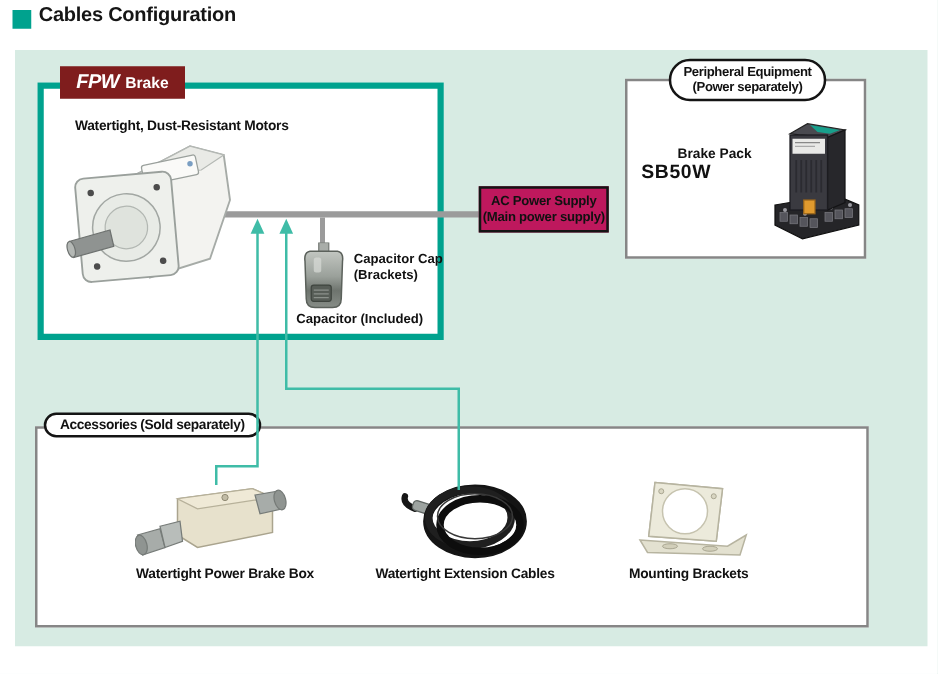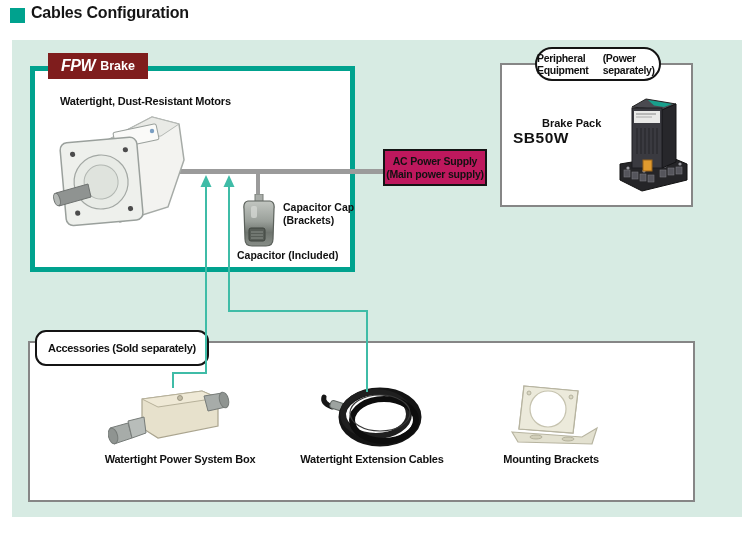--- a/index.html
+++ b/index.html
@@ -33,31 +33,31 @@
 
   
   .ac-box{left:383px;top:149px;width:104px;height:37px;background:#be185d;border:2px solid #141414;
           box-sizing:border-box;display:flex;flex-direction:column;align-items:center;justify-content:center;
           font-size:10.5px;font-weight:bold;line-height:13px;text-align:center;z-index:3;letter-spacing:-0.2px;}
 
   
   .peripheral-box{left:500px;top:63px;width:193px;height:144px;background:#ffffff;
                   border:2px solid #868686;box-sizing:border-box;z-index:1;}
   .peripheral-capsule{left:535px;top:47px;width:126px;height:34px;background:#ffffff;border:2px solid #141414;
-                  border-radius:17px;box-sizing:border-box;display:flex;flex-direction:row;align-items:center;
+                  border-radius:17px;box-sizing:border-box;display:flex;flex-direction:column;align-items:center;
                   justify-content:center;font-size:10.5px;font-weight:bold;line-height:12.5px;z-index:4;letter-spacing:-0.3px;}
   .brake-name{left:513px;top:117px;font-size:11px;font-weight:bold;z-index:2;margin-left:29px;}
   .brake-model{left:513px;top:129px;font-size:15.5px;font-weight:bold;letter-spacing:0.5px;z-index:2;}
   .brake-img{left:610px;top:90px;z-index:2;}
 
   
   .acc-box{left:28px;top:341px;width:667px;height:161px;background:#ffffff;
            border:2px solid #868686;box-sizing:border-box;z-index:1;}
   .acc-capsule{left:35px;top:330px;height:20px;background:#ffffff;border:2px solid #141414;border-radius:11px;
-           box-sizing:border-box;display:flex;align-items:center;padding:16px 11px;
+           box-sizing:border-box;display:flex;align-items:center;padding:0 11px;
            font-size:11px;font-weight:bold;z-index:4;letter-spacing:-0.3px;}
   .acc-label{top:453px;width:210px;text-align:center;font-size:11px;font-weight:bold;letter-spacing:-0.2px;z-index:2;}
   .acc-label.l1{left:75px;} .acc-label.l2{left:267px;} .acc-label.l3{left:446px;}
   .relay-img{left:108px;top:386px;z-index:2;}
   .cable-img{left:318px;top:383px;z-index:2;}
   .bracket-img{left:502px;top:380px;z-index:2;}
 
   
   .connector-overlay{left:12px;top:40px;width:730px;height:477px;z-index:5;pointer-events:none;}
 </style>
@@ -198,21 +198,21 @@
   <path d="M10,52 L80,57 L95,48 L90,64 L16,62 Z" fill="#e3e1d0" stroke="#b7b4a0" stroke-width="1.2"></path>
   <path d="M22,6 L76,11 L71,53 L17,49 Z" fill="#ecead c" fill-opacity="1" stroke="#b7b4a0" stroke-width="1.2"></path>
   <path d="M22,6 L76,11 L71,53 L17,49 Z" fill="#eceadb" stroke="#b7b4a0" stroke-width="1.2"></path>
   <circle cx="46" cy="29" r="18" fill="#ffffff" stroke="#c6c3af" stroke-width="1.2"></circle>
   <circle cx="27" cy="13" r="2" fill="#d9d6c2" stroke="#aaa792" stroke-width="0.8"></circle>
   <circle cx="69" cy="17" r="2" fill="#d9d6c2" stroke="#aaa792" stroke-width="0.8"></circle>
   <ellipse cx="34" cy="57" rx="6" ry="2" fill="#d2cfba" stroke="#aaa792" stroke-width="0.8"></ellipse>
   <ellipse cx="66" cy="59" rx="6" ry="2" fill="#d2cfba" stroke="#aaa792" stroke-width="0.8"></ellipse>
 </svg>
 
-<div class="abs acc-label l1">Watertight Power System Box</div>
+<div class="abs acc-label l1">Watertight Power Brake Box</div>
 <div class="abs acc-label l2">Watertight Extension Cables</div>
 <div class="abs acc-label l3">Mounting Brackets</div>
 
 <svg class="abs connector-overlay" width="730" height="477" viewBox="0 0 730 477">
   <g stroke="#3fbca7" stroke-width="2" fill="none">
     <polyline points="194,146 194,333 161,333 161,348"></polyline>
     <polyline points="217,146 217,271 355,271 355,352"></polyline>
   </g>
   <g fill="#3fbca7">
     <polygon points="194,135 188.5,147 199.5,147"></polygon>

